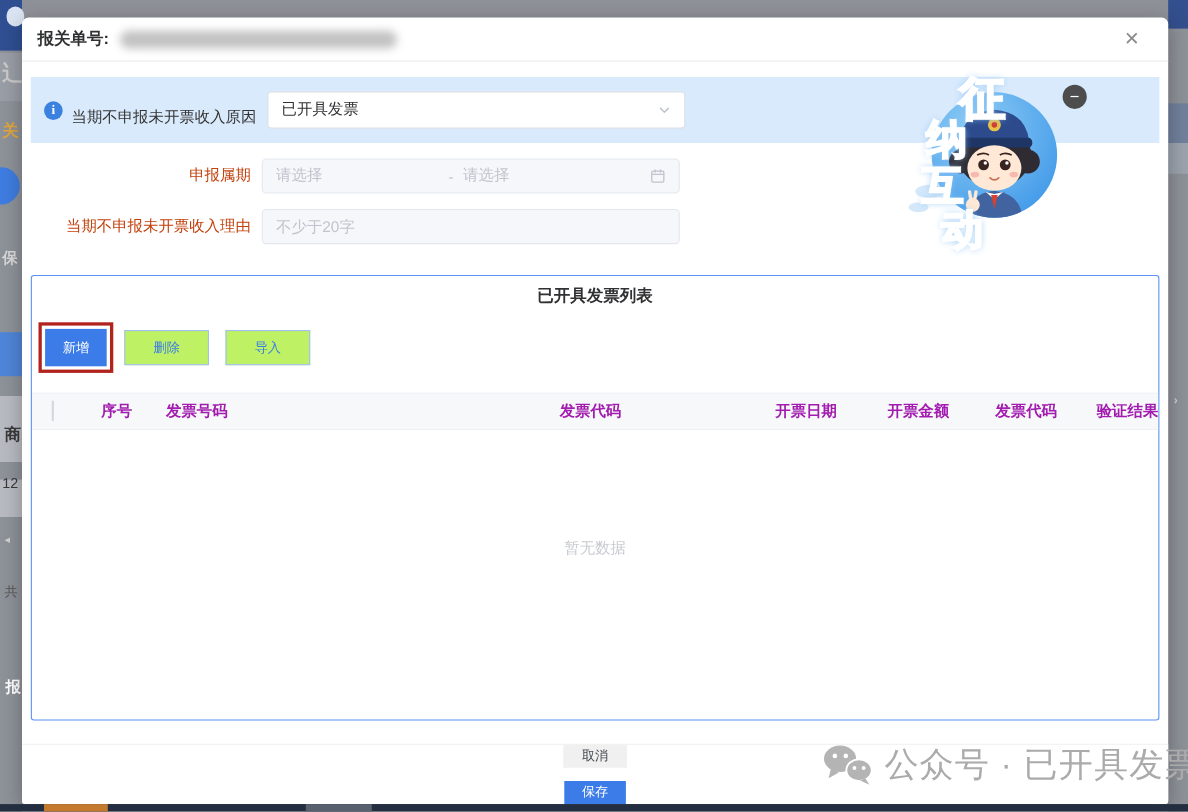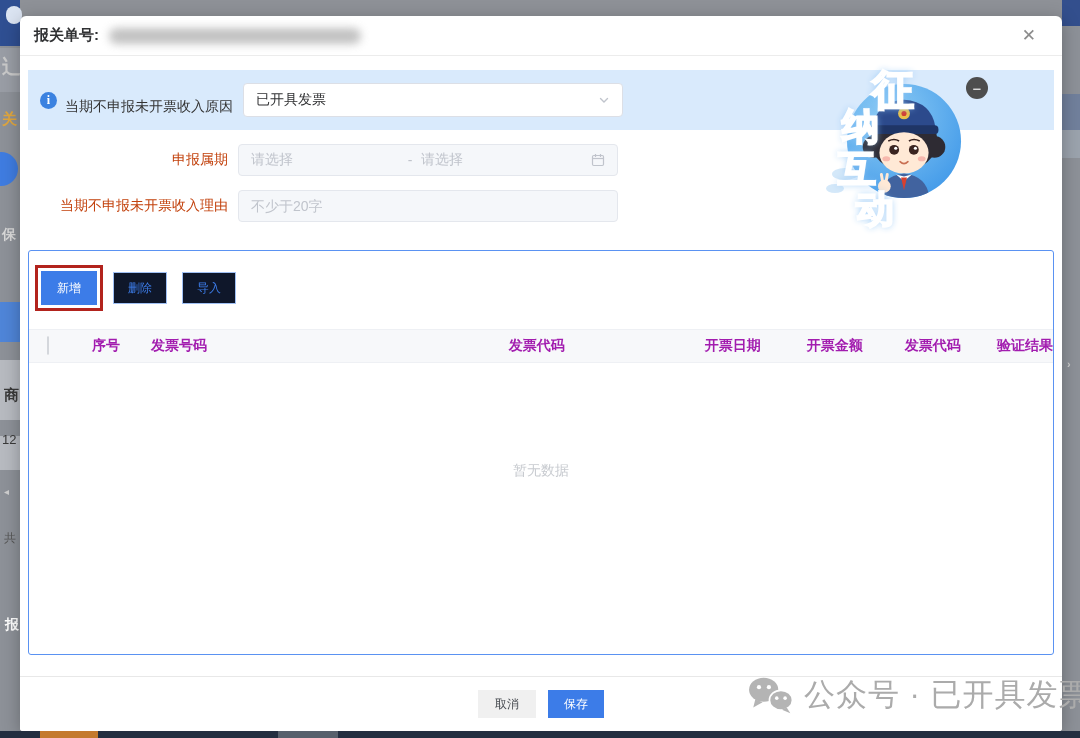--- a/index.html
+++ b/index.html
@@ -88,35 +88,35 @@
                   font-size:15px; line-height:1; z-index:5; cursor:pointer; }
 
   
   .panel { margin:28px 8px 0 8px; height:405px; border:1px solid #5a92f2; border-radius:3px; background:#fff; overflow:hidden; }
   .panel-title { text-align:center; margin-top:9px; font-size:15px; font-weight:bold; color:#303133; }
   .toolbar { display:flex; align-items:center; margin:14px 0 0 6px; }
   .annot-red { border:3px solid #b2231d; padding:3px; display:inline-flex; }
   .btn { border:none; border-radius:0; font-size:12px; cursor:pointer; font-family:inherit; }
   .btn-primary { background:#3c7ce8; color:#fff; }
   .btn-add { width:56px; height:34px; }
-  .btn-outline { width:54px; height:32px; background:#0f172a; border:1px solid #a0c0f4; color:#3c7ce8; }
+  .btn-outline { width:77px; height:32px; background:#bef264; border:1px solid #a0c0f4; color:#3c7ce8; }
   .btn-del { margin-left:10px; }
   .btn-imp { margin-left:15px; }
   .thead { display:flex; align-items:center; height:34px; background:#f7f8fa; border-top:1px solid #eef0f4;
            border-bottom:1px solid #eef0f4; margin-top:18px; padding-left:18px; }
   .th { font-size:14px; font-weight:bold; color:#a21caf; white-space:nowrap; }
   .col-cb { width:46px; } .col-1 { width:60px; } .col-2 { width:200px; } .col-3 { width:365px; }
   .col-4 { width:104px; } .col-5 { width:100px; } .col-6 { width:94px; } .col-7 { flex:1; }
   .checkbox { width:14px; height:14px; border:1px solid #d4d7dc; border-radius:2px; background:#fbfbfb; cursor:pointer; }
   .empty { height:215px; display:flex; align-items:center; justify-content:center; color:#c8cbd0; font-size:14px; }
 
   
   .modal-footer { position:absolute; left:0; bottom:0; width:100%; height:55px; border-top:1px solid #e8e8e8;
                   display:flex; align-items:center; justify-content:center; gap:12px; background:#fff;
-                  border-radius:0 0 3px 3px; }
+                  border-radius:0 0 3px 3px;flex-direction:column; }
   .btn-cancel { height:28px; padding:0 17px; background:#f0f0f0; color:#45494f; }
   .btn-save { height:28px; padding:0 16px; }
 
   
   .watermark { position:absolute; left:748px; top:674px; display:flex; align-items:center; gap:10px;
                z-index:12; pointer-events:none; }
   .wm-text { font-size:31px; color:#ababab; letter-spacing:1px; white-space:nowrap; }
 </style>
 </head>
 <body>
@@ -238,20 +238,21 @@
         </svg>
       </div>
     </div>
 
     <div class="form-row">
       <span class="form-label">当期不申报未开票收入理由</span>
       <input class="reason-input" type="text" placeholder="不少于20字" style="">
     </div>
 
     <div class="panel">
+      <div class="panel-title">已开具发票列表</div>
       <div class="toolbar">
         <span class="annot-red">
           <button class="btn btn-primary btn-add">新增</button>
         </span>
         <button class="btn btn-outline btn-del">删除</button>
         <button class="btn btn-outline btn-imp">导入</button>
       </div>
       <div class="thead">
         <span class="col-cb"><span class="checkbox"></span></span>
         <span class="th col-1">序号</span>

